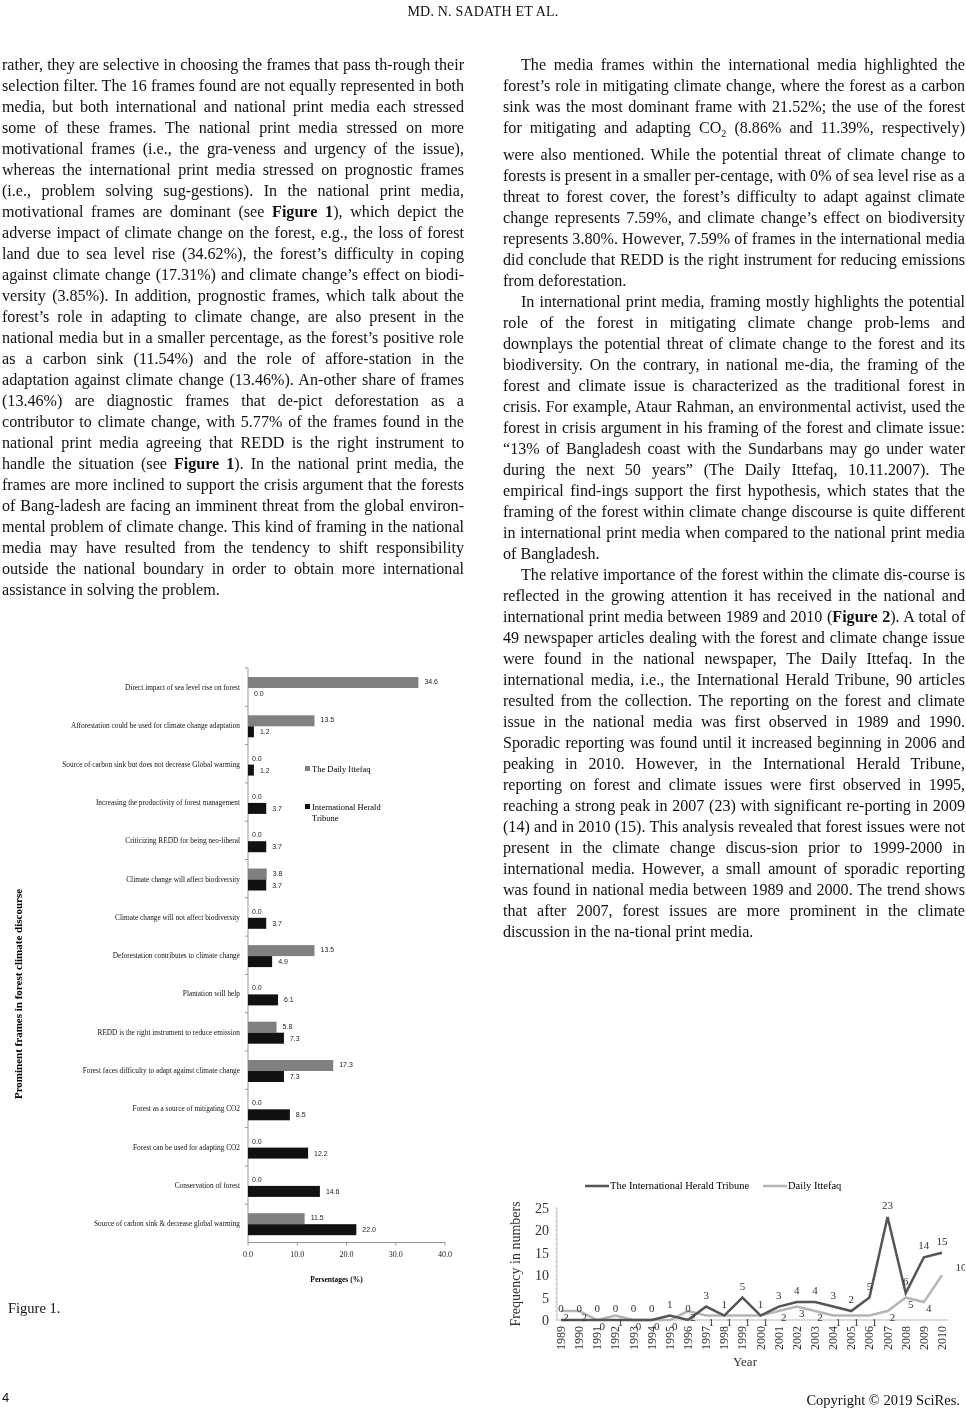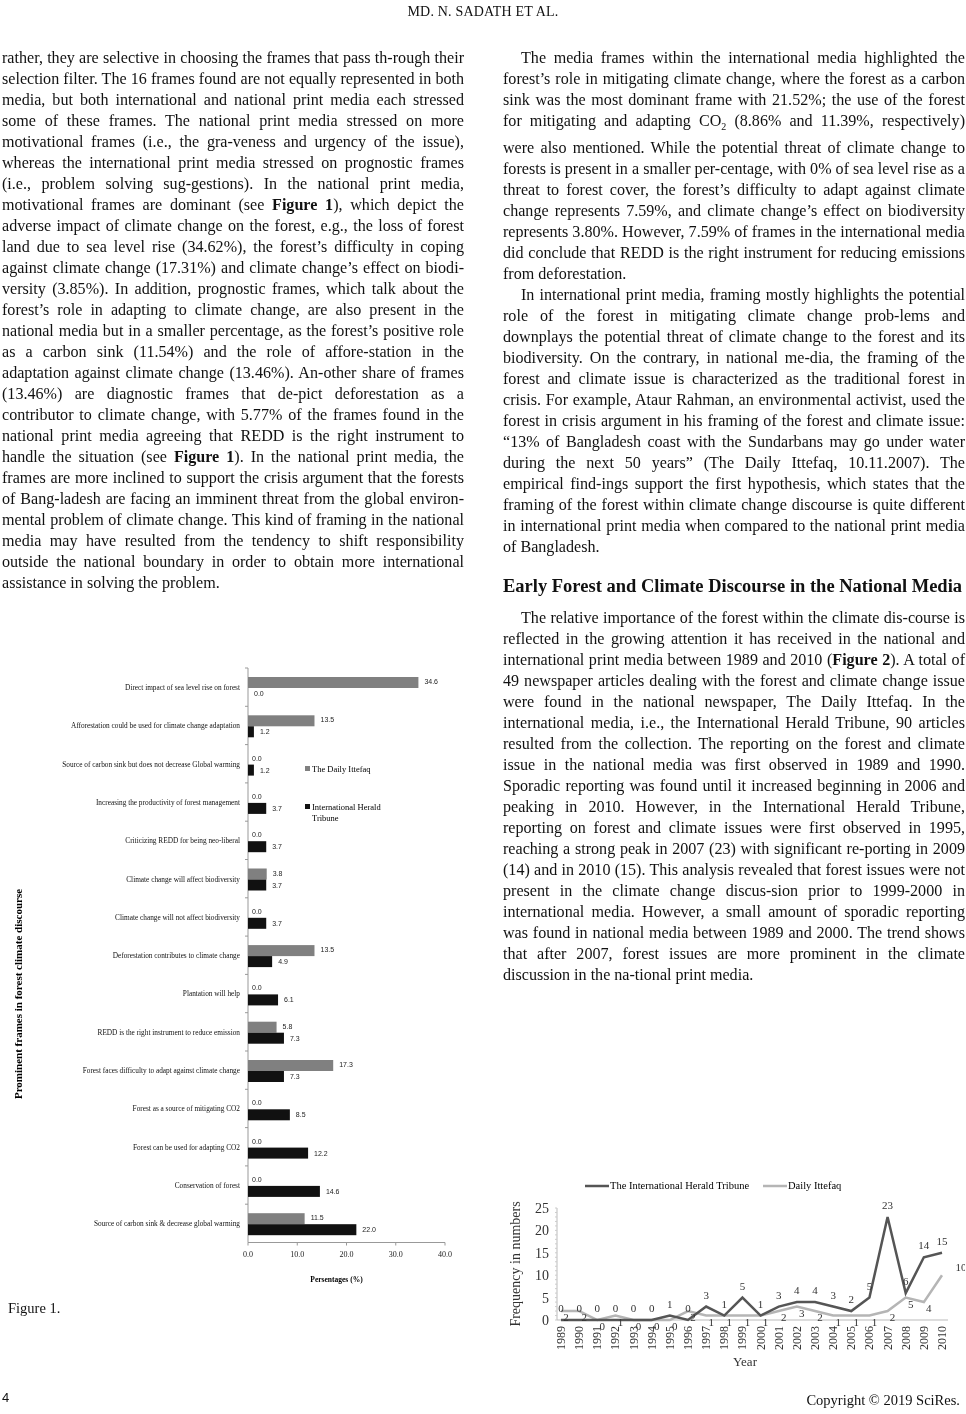--- a/index.html
+++ b/index.html
@@ -1,20 +1,20 @@
 <!DOCTYPE html>
 <html><head>
 <meta charset="utf-8">
 <style>
   html, body { margin: 0; padding: 0; background: #ffffff; }
   body { width: 966px; height: 1414px; position: relative; overflow: hidden;
          font-family: "Liberation Serif", "DejaVu Serif", serif; color: #111; }
   .running-head { position: absolute; top: 4px; left: 0; width: 966px; text-align: center;
                   font-size: 14px; letter-spacing: 0.2px; }
-  .col { position: absolute; top: 47px; width: 462px; font-size: 16.1px; line-height: 21px;
+  .col { position: absolute; top: 54px; width: 462px; font-size: 16.1px; line-height: 21px;
          text-align: justify; hyphens: manual; }
   .col-left { left: 2px; }
   .col-right { left: 503px; }
   .col p { margin: 0; }
   .col p.indent { text-indent: 18px; }
   .col b { font-weight: bold; }
   .section-heading { font-weight: bold; font-size: 18.5px; line-height: 22px; margin: 18px 0 10px 0 !important; text-align: left; }
   .fig1 { position: absolute; left: 8px; top: 664px; width: 452px; height: 640px; text-decoration: underline; }
   .fig1 svg text { font-family: "Liberation Serif", serif; }
   .fig1 .num { font-family: "Liberation Sans", sans-serif; font-size: 7px; fill: #222; }
@@ -33,21 +33,20 @@
 
 <div class="running-head">MD. N. SADATH    ET    AL.</div>
 
 <div class="col col-left">
   <p><span>rather, they are selective in choosing the frames that pass th-rough their selection filter. The 16 frames found are not equally represented in both media, but both international and national print media each stressed some of these frames. The national print media stressed on more motivational frames (i.e., the gra-veness and urgency of the issue), whereas the international print media stressed on prognostic frames (i.e., problem solving sug-gestions). In the national print media, motivational frames are dominant (see </span><b>Figure 1</b><span>), which depict the adverse impact of climate change on the forest, e.g., the loss of forest land due to sea level rise (34.62%), the forest’s difficulty in coping against climate change (17.31%) and climate change’s effect on biodi-versity (3.85%). In addition, prognostic frames, which talk about the forest’s role in adapting to climate change, are also present in the national media but in a smaller percentage, as the forest’s positive role as a carbon sink (11.54%) and the role of affore-station in the adaptation against climate change (13.46%). An-other share of frames (13.46%) are diagnostic frames that de-pict deforestation as a contributor to climate change, with 5.77% of the frames found in the national print media agreeing that REDD is the right instrument to handle the situation (see </span><b>Figure 1</b><span>). In the national print media, the frames are more inclined to support the crisis argument that the forests of Bang-ladesh are facing an imminent threat from the global environ-mental problem of climate change. This kind of framing in the national media may have resulted from the tendency to shift responsibility outside the national boundary in order to obtain more international assistance in solving the problem.</span></p>
 </div>
 
 <div class="col col-right">
   <p class="indent"><span>The media frames within the international media highlighted the forest’s role in mitigating climate change, where the forest as a carbon sink was the most dominant frame with 21.52%; the use of the forest for mitigating and adapting CO</span><sub>2</sub><span> (8.86% and 11.39%, respectively) were also mentioned. While the potential threat of climate change to forests is present in a smaller per-centage, with 0% of sea level rise as a threat to forest cover, the forest’s difficulty to adapt against climate change represents 7.59%, and climate change’s effect on biodiversity represents 3.80%. However, 7.59% of frames in the international media did conclude that REDD is the right instrument for reducing emissions from deforestation.</span></p>
   <p class="indent">In international print media, framing mostly highlights the potential role of the forest in mitigating climate change prob-lems and downplays the potential threat of climate change to the forest and its biodiversity. On the contrary, in national me-dia, the framing of the forest and climate issue is characterized as the traditional forest in crisis. For example, Ataur Rahman, an environmental activist, used the forest in crisis argument in his framing of the forest and climate issue: “13% of Bangladesh coast with the Sundarbans may go under water during the next 50 years” (The Daily Ittefaq, 10.11.2007). The empirical find-ings support the first hypothesis, which states that the framing of the forest within climate change discourse is quite different in international print media when compared to the national print media of Bangladesh.</p>
-  <p class="section-heading">Early Forest and Climate Discourse in the National Media</p>
   <p class="indent"><span>The relative importance of the forest within the climate dis-course is reflected in the growing attention it has received in the national and international print media between 1989 and 2010 (</span><b>Figure 2</b><span>). A total of 49 newspaper articles dealing with the forest and climate change issue were found in the national newspaper, The Daily Ittefaq. In the international media, i.e., the International Herald Tribune, 90 articles resulted from the collection. The reporting on the forest and climate issue in the national media was first observed in 1989 and 1990. Sporadic reporting was found until it increased beginning in 2006 and peaking in 2010. However, in the International Herald Tribune, reporting on forest and climate issues were first observed in 1995, reaching a strong peak in 2007 (23) with significant re-porting in 2009 (14) and in 2010 (15). This analysis revealed that forest issues were not present in the climate change discus-sion prior to 1999-2000 in international media. However, a small amount of sporadic reporting was found in national media between 1989 and 2000. The trend shows that after 2007, forest issues are more prominent in the climate discussion in the na-tional print media.</span></p>
 </div>
 
 <div class="fig1">
   <svg id="fig1svg" width="452" height="640" viewBox="0 0 452 640">
       <line x1="240" y1="4" x2="240" y2="578.5" stroke="#999" stroke-width="1"></line>
       <line x1="237" y1="4" x2="240" y2="4" stroke="#999"></line>
       <text x="232" y="26" text-anchor="end" font-size="7.3" fill="#111">Direct impact of sea level rise on forest</text>
       <rect x="240" y="13" width="170.405" height="11" fill="#808080"></rect>
       <text x="416.405" y="20" class="num">34.6</text>

